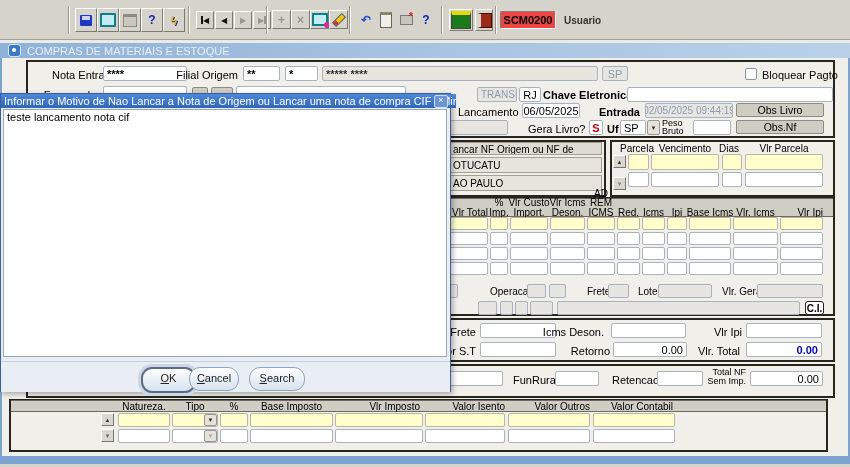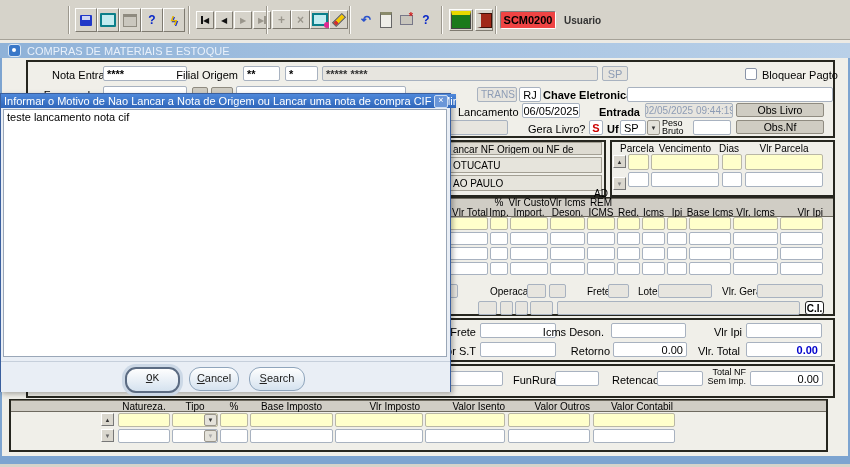--- a/index.html
+++ b/index.html
@@ -414,19 +414,19 @@
   <div class="a f" style="left:508px;top:429px;width:82px;height:14px;"></div>
   <div class="a f" style="left:593px;top:429px;width:82px;height:14px;"></div>
 
   <div class="a dialog">
     <div class="dtitle">
       <span>Informar o Motivo de Nao Lancar a Nota de Origem ou Lancar uma nota de compra CIF - Minimo 20 Caracte</span>
     </div>
     <div class="dclose"><span>×</span></div>
     <textarea class="dtext" style="">teste lancamento nota cif</textarea>
     <div class="dbtns">
-      <div class="dbtn ok" style="left:124px;width:51px;font-family:Liberation Mono, monospace;">OK</div>
+      <div class="dbtn ok" style="left:140px;width:51px;">OK</div>
       <div class="dbtn" style="left:188px;width:48px;">Cancel</div>
       <div class="dbtn" style="left:248px;width:54px;">Search</div>
     </div>
   </div>
 
 </div>
 
 </body></html>

